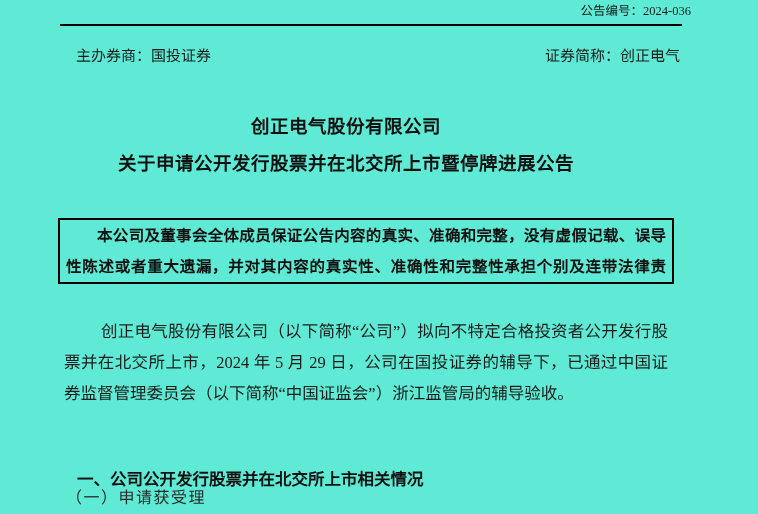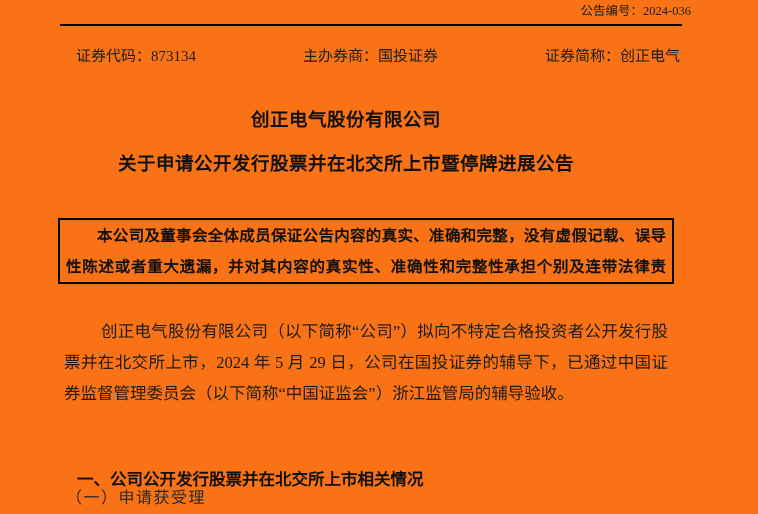--- a/index.html
+++ b/index.html
@@ -4,21 +4,21 @@
 <style>
   html, body {
     margin: 0;
     padding: 0;
     background: #ffffff;
   }
   .page {
     position: relative;
     width: 758px;
     height: 514px;
-    background: #f97316;
+    background: #5eead4;
     color: #1c1c1c;
     font-family: "Liberation Serif", "DejaVu Serif", serif;
     overflow: hidden;
   }
   .announce-no {
     position: absolute;
     top: 3px;
     right: 67px;
     font-size: 12.5px;
     line-height: 16px;
@@ -50,21 +50,21 @@
     margin: 0;
     text-align: center;
     font-family: "Liberation Sans", "DejaVu Sans", sans-serif;
     font-weight: 700;
     font-size: 18.5px;
     line-height: 22px;
     letter-spacing: 0.5px;
     white-space: nowrap;
     color: #111111;
   }
-  .title-company { top: 109px; }
+  .title-company { top: 116px; }
   .title-subject { top: 153px; }
   .disclaimer-box {
     position: absolute;
     top: 218px;
     left: 58px;
     width: 616px;
     height: 66px;
     box-sizing: border-box;
     border: 2px solid #000000;
     padding: 0 6px;
@@ -121,23 +121,20 @@
 <div class="page">
 
   <div class="announce-no">
     <span>公告编号：</span><span>2024-036</span>
   </div>
 
   <div class="top-rule"></div>
 
   <div class="sec-header">
     <div class="sec-item">
-      <span>证券代码：</span><span>873134</span>
-    </div>
-    <div class="sec-item">
       <span>主办券商：</span><span>国投证券</span>
     </div>
     <div class="sec-item">
       <span>证券简称：</span><span>创正电气</span>
     </div>
   </div>
 
   <h1 class="doc-title title-company">创正电气股份有限公司</h1>
 
   <h2 class="doc-title title-subject">关于申请公开发行股票并在北交所上市暨停牌进展公告</h2>

